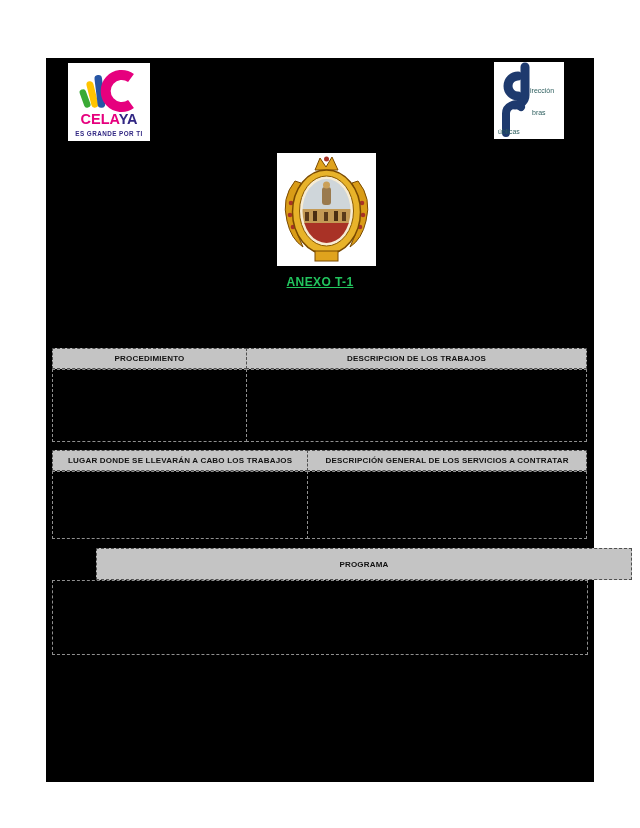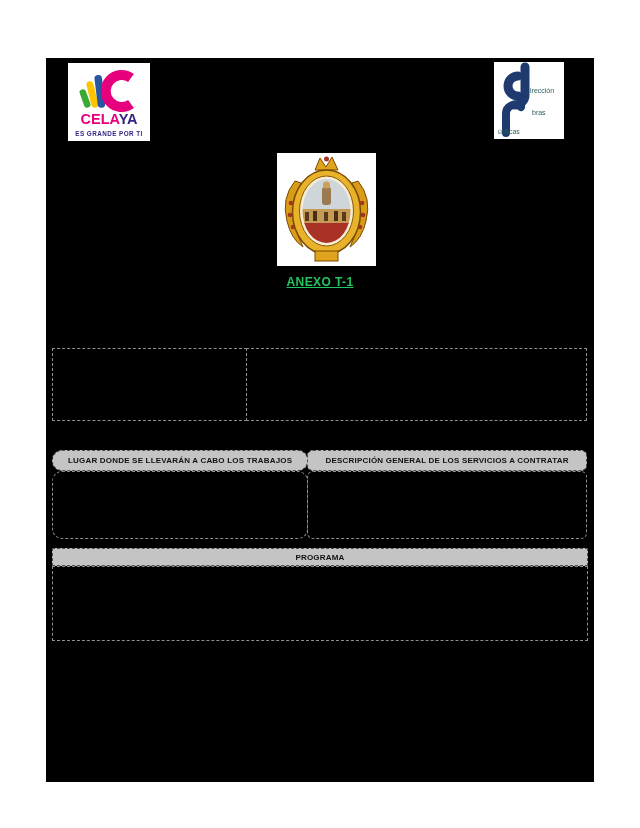--- a/index.html
+++ b/index.html
@@ -59,32 +59,32 @@
     display: flex; align-items: center; justify-content: center;
     text-align: center;
     white-space: nowrap;
     overflow: hidden;
   }
   .bcell {
     background: transparent;
     border: 1px dashed #8f8f8f;
   }
   .h21 { height: 21px; }
-  .h19 { height: 18px; }
+  .h19 { height: 32px; margin-left: 44px; }
   .h23 { height: 23px; }
 
   #tbl-procedimiento { top: 290px; }
   #tbl-lugar         { top: 392px; }
   #tbl-programa      { top: 490px; }
   #tbl-eventos       { top: 597px; }
 
   .c-36 { flex: 0 0 36.4%; }
   .c-64 { flex: 0 0 63.6%; }
-  .c-48 { flex: 0 0 47.8%; border-radius: 10px; }
-  .c-52 { flex: 0 0 52.2%; border-radius: 6px; }
+  .c-48 { flex: 0 0 47.8%; }
+  .c-52 { flex: 0 0 52.2%; }
   .c-100 { flex: 0 0 100%; }
   .c-e1 { flex: 0 0 18.7%; }
   .c-e2 { flex: 0 0 19.8%; }
   .c-e3 { flex: 0 0 20.3%; }
   .c-e4 { flex: 0 0 20.7%; }
   .c-e5 { flex: 0 0 20.5%; }
 
   .b73 { height: 73px; }
   .b68 { height: 68px; }
   .b75 { height: 75px; }
@@ -158,20 +158,22 @@
         <rect x="38" y="98" width="23" height="10" fill="#e0a31d" stroke="#7a4a00" stroke-width="1"></rect>
       </svg>
     </div>
 
     <div class="anexo-wrap">
       <span class="anexo-link">ANEXO T-1</span>
     </div>
 
     <div class="tbl" id="tbl-procedimiento">
       <div class="row">
+        <div class="hcell h21 c-36">PROCEDIMIENTO</div>
+        <div class="hcell h21 c-64">DESCRIPCION DE LOS TRABAJOS</div>
       </div>
       <div class="row">
         <div class="bcell b73 c-36"></div>
         <div class="bcell b73 c-64"></div>
       </div>
     </div>
 
     <div class="tbl" id="tbl-lugar">
       <div class="row">
         <div class="hcell h21 c-48">LUGAR DONDE SE LLEVARÁN A CABO LOS TRABAJOS</div>

